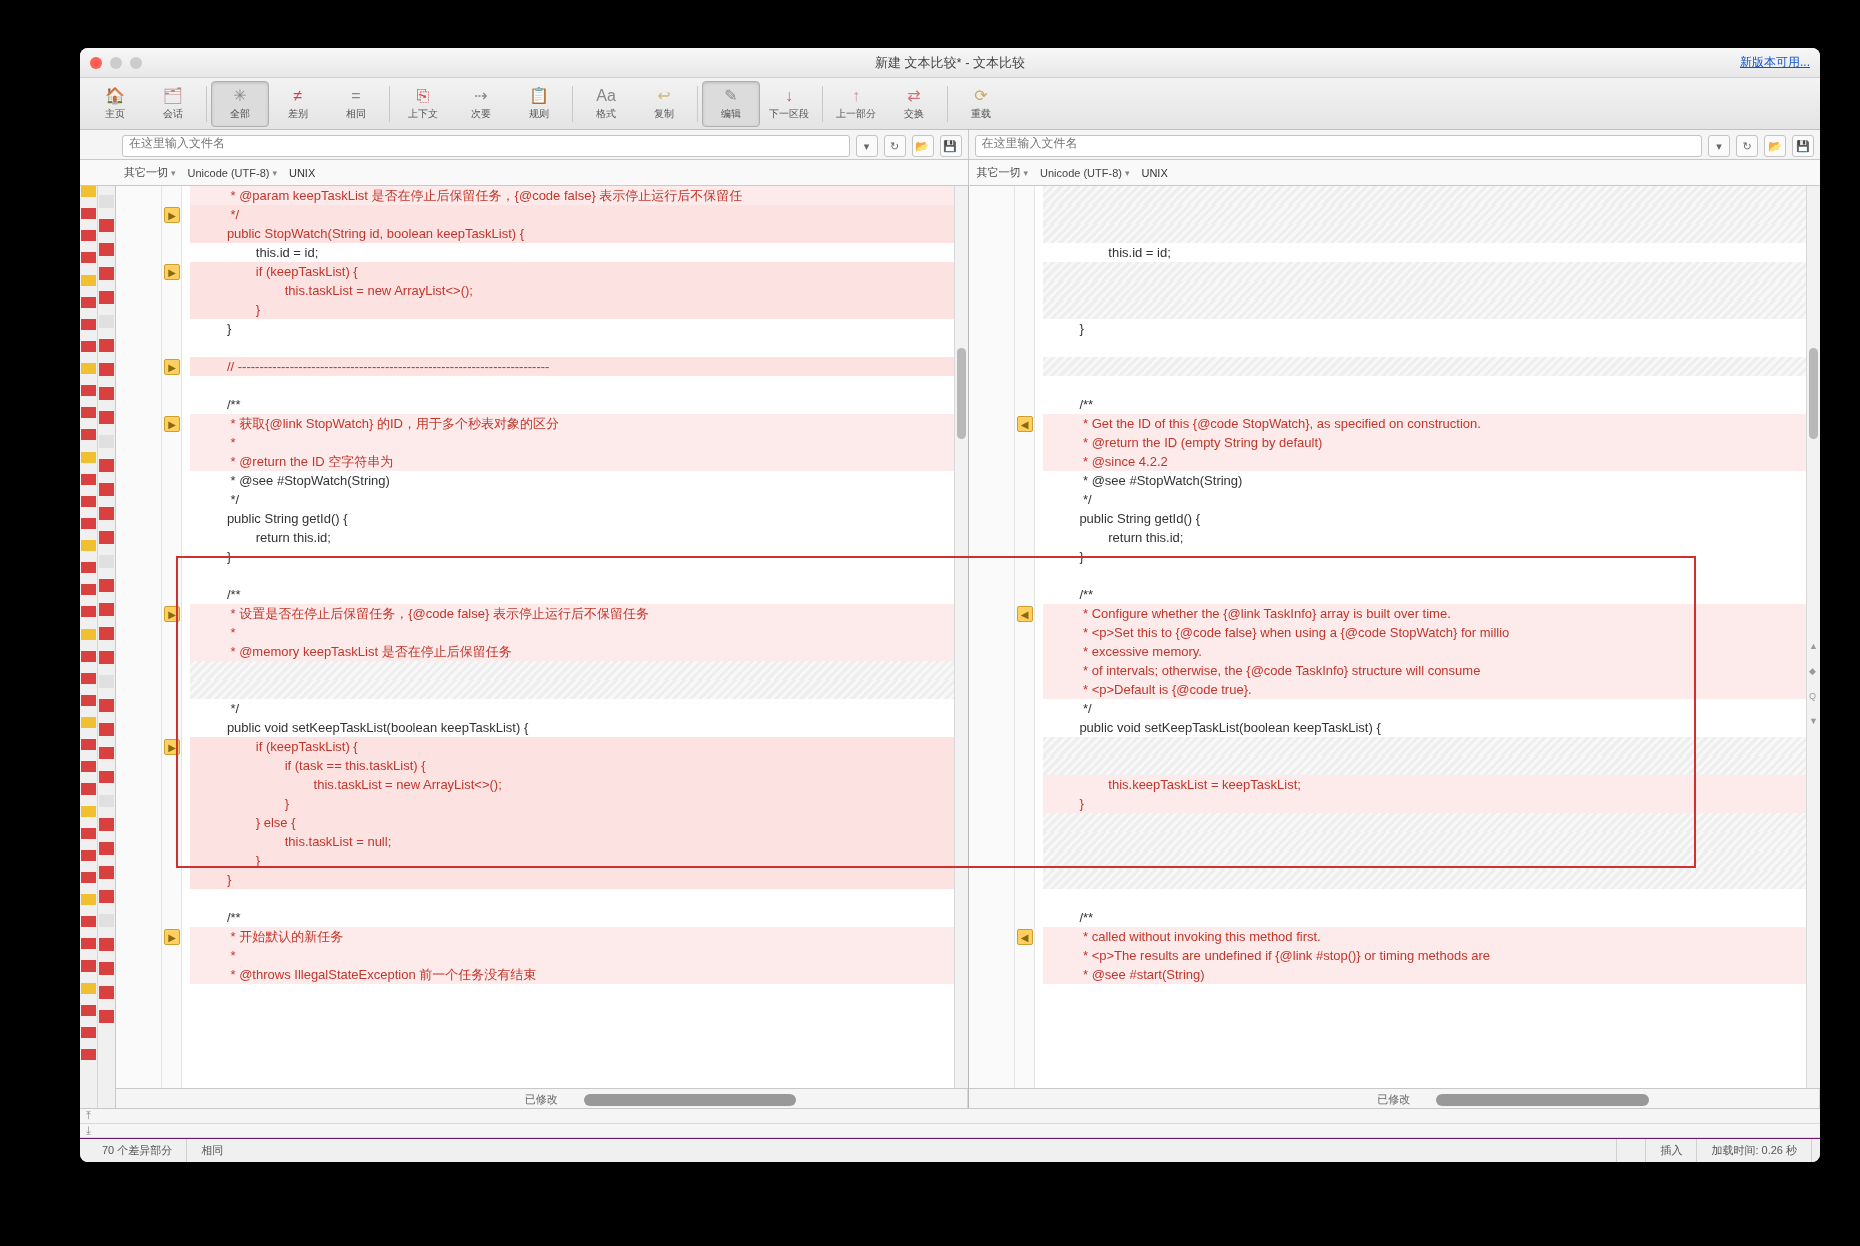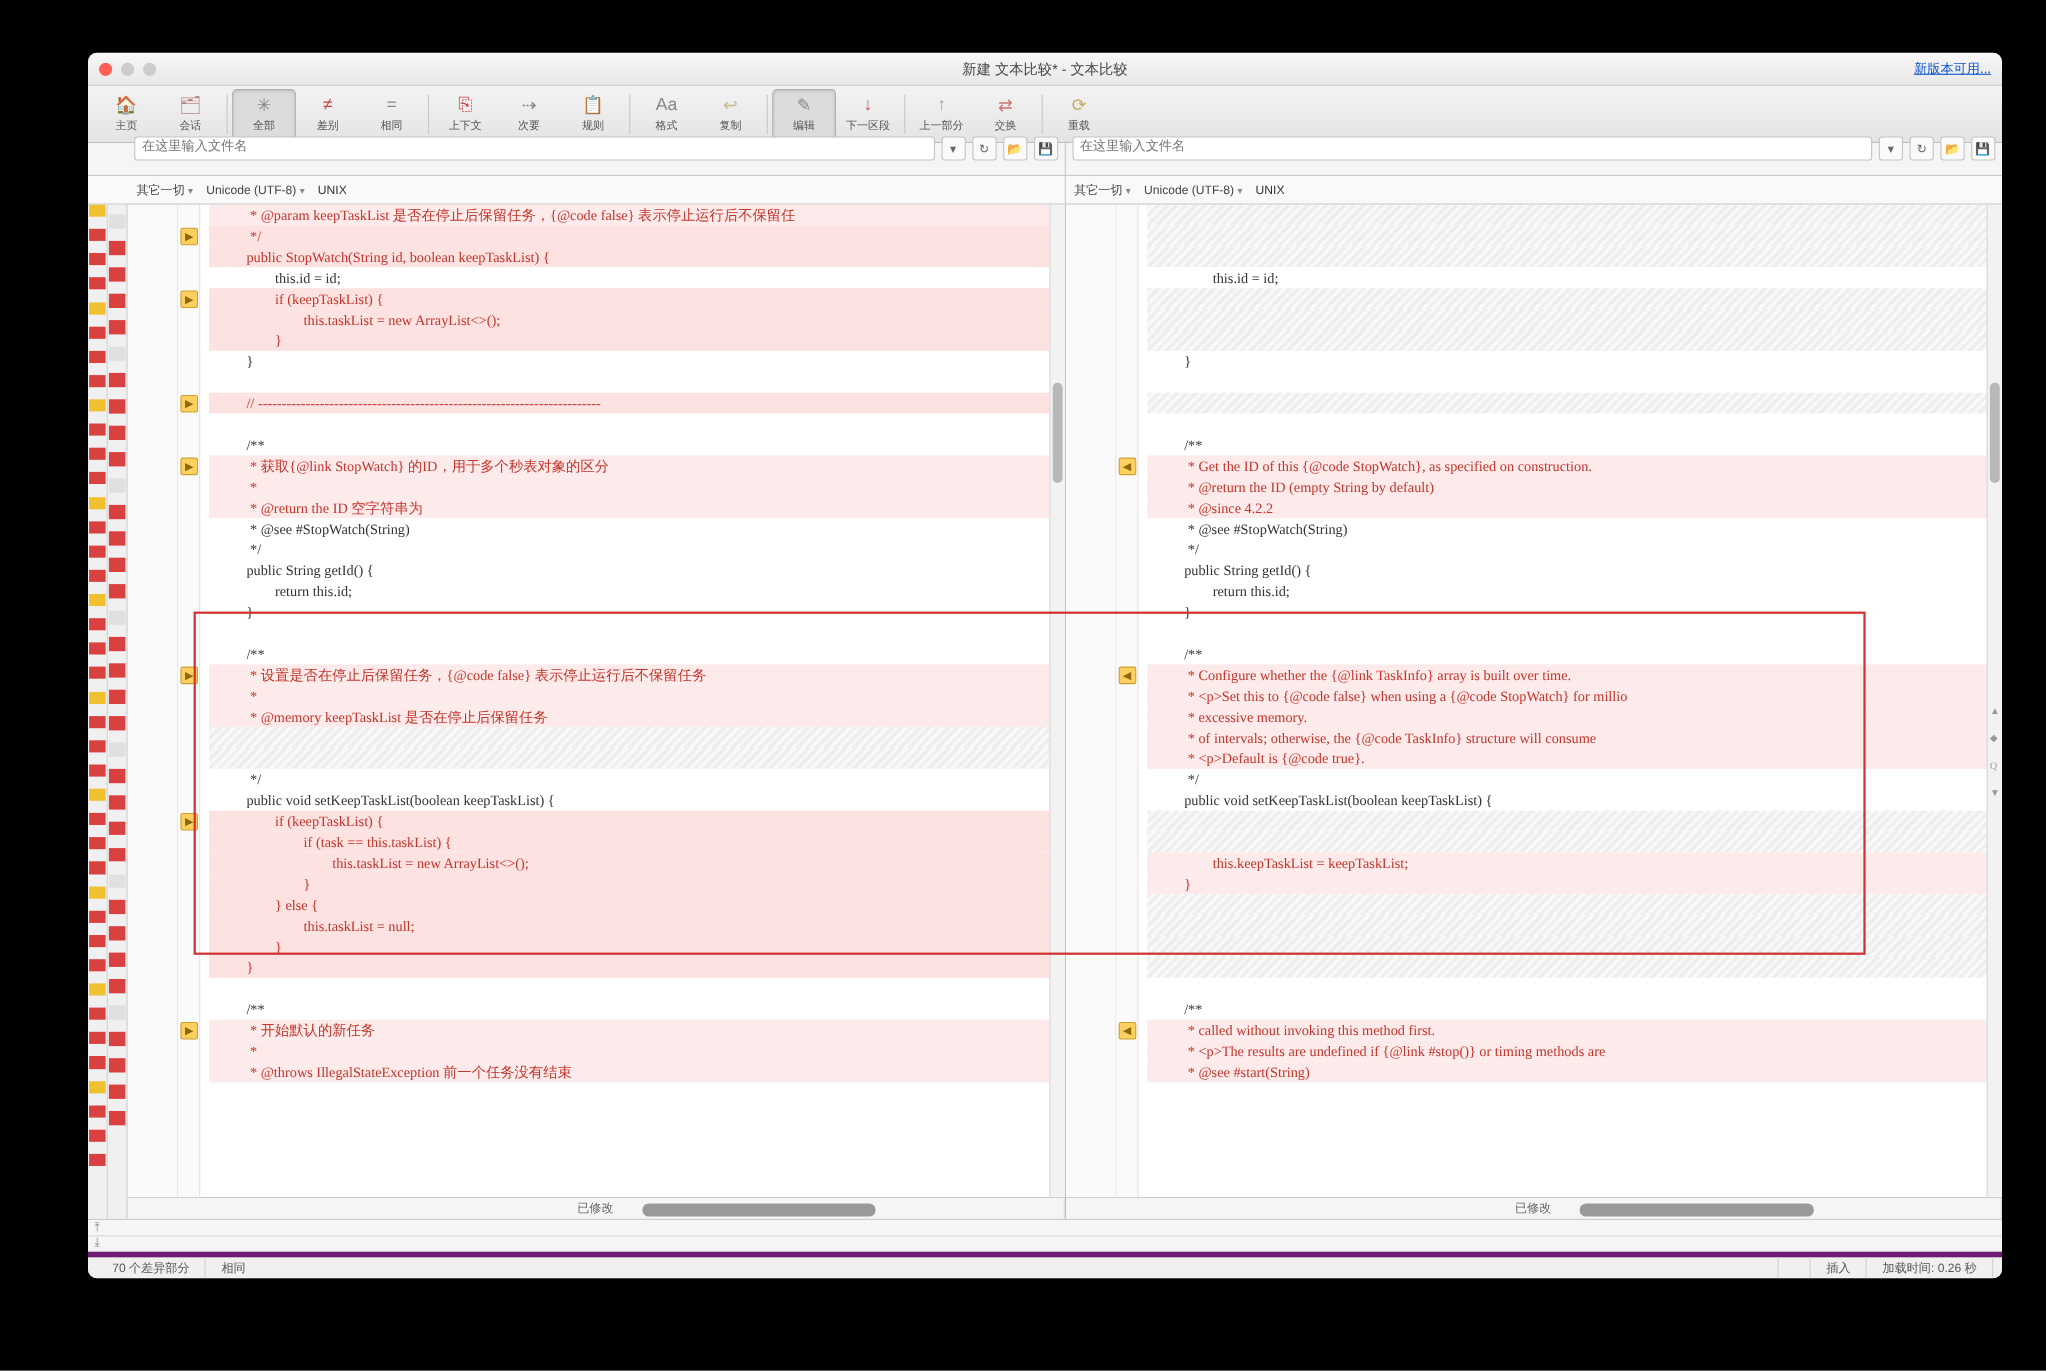--- a/index.html
+++ b/index.html
@@ -10,60 +10,60 @@
 .traffic span { width:12px; height:12px; border-radius:50%; display:inline-block; }
 .tl-close{background:#ff5f57;} .tl-min{background:#ccc;} .tl-max{background:#ccc;}
 .title { position:absolute; left:0; right:0; text-align:center; font-size:13px; color:#444; }
 .update-link { position:absolute; right:10px; font-size:12px; color:#1155cc; text-decoration:underline; cursor:pointer; }
 .toolbar { height:52px; background:linear-gradient(#f3f3f3,#e4e4e4); border-bottom:1px solid #c0c0c0; display:flex; align-items:center; padding:0 6px; gap:0; }
 .tbtn { width:58px; height:46px; display:flex; flex-direction:column; align-items:center; justify-content:center; gap:2px; border:1px solid transparent; border-radius:4px; cursor:pointer; font-size:10px; color:#555; }
 .tbtn.active { background:#dcdcdc; border-color:#b0b0b0; box-shadow:inset 0 1px 3px rgba(0,0,0,.15); }
 .tbtn .ic { font-size:16px; height:18px; display:flex; align-items:center; }
 .tsep { width:1px; height:36px; background:#c8c8c8; margin:0 4px; }
 .filebar { height:30px; display:flex; border-bottom:1px solid #c8c8c8; background:#f5f5f5; }
-.fileside { flex:1; display:flex; align-items:flex-end; padding:16px 6px; gap:6px; }
+.fileside { flex:1; display:flex; align-items:center; padding:16px 6px; gap:6px; }
 .fileside:first-child { border-right:1px solid #c8c8c8; margin-left:36px; }
 .file-input { flex:1; height:22px; border:1px solid #c4c4c4; border-radius:3px; padding:0 6px; font-size:12px; background:#fff; }
 .file-input input { width:100%; border:none; outline:none; font-size:12px; background:transparent; }
 .fbtn { width:22px; height:22px; border:1px solid #c4c4c4; border-radius:3px; background:#fafafa; display:flex; align-items:center; justify-content:center; cursor:pointer; font-size:11px; color:#666; }
 .filterbar { height:26px; display:flex; border-bottom:1px solid #c8c8c8; background:#f9f9f9; font-size:11px; }
 .filterside { flex:1; display:flex; align-items:center; padding:0 8px; gap:12px; }
 .filterside:first-child { border-right:1px solid #c8c8c8; margin-left:36px; }
 .dd { display:flex; align-items:center; gap:3px; cursor:pointer; color:#444;text-align:right; }
 .dd::after { content:"▾"; font-size:9px; color:#888; }
 .main { flex:1; display:flex; overflow:hidden; position:relative; }
 .minimap { width:36px; background:#f0f0f0; border-right:1px solid #c8c8c8; display:flex; }
 .mmcol { flex:1; position:relative; }
 .mmcol:first-child { border-right:1px solid #d4d4d4; }
 .mmblk { position:absolute; left:1px; right:1px; background:#d94040; }
 .mmblk.y { background:#f0c030; }
 .mmblk.g { background:#e0e0e0; }
 .pane-wrap { flex:1; display:flex; position:relative; }
 .pane { flex:1; display:flex; flex-direction:column; position:relative; overflow:hidden; }
 .pane:first-child { border-right:1px solid #b8b8b8; }
-.code-area { flex:1; background:#fff; font-family:Liberation Serif, serif; font-size:13px; line-height:19px; position:relative; overflow:hidden; }
+.code-area { flex:1; background:#fff; font-family:Liberation Sans, sans-serif; font-size:13px; line-height:19px; position:relative; overflow:hidden; }
 .gutter-col { position:absolute; top:0; bottom:0; width:46px; background:#fafafa; border-right:1px solid #e4e4e4; }
 .gutter-col.g2 { left:46px; width:20px; }
 .lines { position:absolute; left:74px; right:14px; top:0; }
 .ln { height:19px; white-space:pre; overflow:hidden; padding-left:8px; }
 .ln.del { background:#fde2e2; }
 .ln.chg { background:#fdeaea; }
 .ln.hatch { background:repeating-linear-gradient(135deg,#eee,#eee 3px,#f8f8f8 3px,#f8f8f8 6px); }
 .ln.same { background:#fff; }
 .tx { color:#c2362b; }
 .nk { color:#333; }
 .arrow { position:absolute; left:48px; width:16px; height:16px; background:#ffd060; border:1px solid #caa030; border-radius:2px; display:flex; align-items:center; justify-content:center; font-size:10px; color:#8a6a10; }
 .vscroll { position:absolute; right:0; top:0; bottom:0; width:14px; background:#f2f2f2; border-left:1px solid #d8d8d8; }
 .vthumb { position:absolute; left:2px; right:2px; background:#b8b8b8; border-radius:5px; }
 .statusline { height:20px; background:#f5f5f5; border-top:1px solid #c8c8c8; display:flex; font-size:11px; color:#666; }
 .statusline > div { flex:1; text-align:center; border-right:1px solid #d8d8d8; line-height:20px; position:relative; }
 .hsb { position:absolute; bottom:2px; height:12px; background:#999; border-radius:6px; }
 .midrail { height:30px; background:#f5f5f5; border-top:1px solid #c8c8c8; display:flex; flex-direction:column; }
 .midrail .rr { flex:1; border-bottom:1px solid #d8d8d8; display:flex; align-items:center; padding:0 6px; color:#888; }
-.bottombar { height:24px; background:#f0f0f0; border-top:5px solid #701a75; display:flex; align-items:center; font-size:11px; color:#555; padding:0 8px; }
+.bottombar { height:24px; background:#f0f0f0; border-top:1px solid #701a75; display:flex; align-items:center; font-size:11px; color:#555; padding:0 8px; }
 .bottombar .seg { padding:0 14px; border-right:1px solid #d0d0d0; height:100%; display:flex; align-items:center; }
 .highlight-box { position:absolute; border:2px solid #d03030; pointer-events:none; z-index:50; }
 .side-letters { position:absolute; right:2px; top:50%; display:flex; flex-direction:column; gap:6px; font-size:9px; color:#999; }
 </style>
 </head>
 <body>
 
 <div class="window">
 
   <div class="titlebar">

